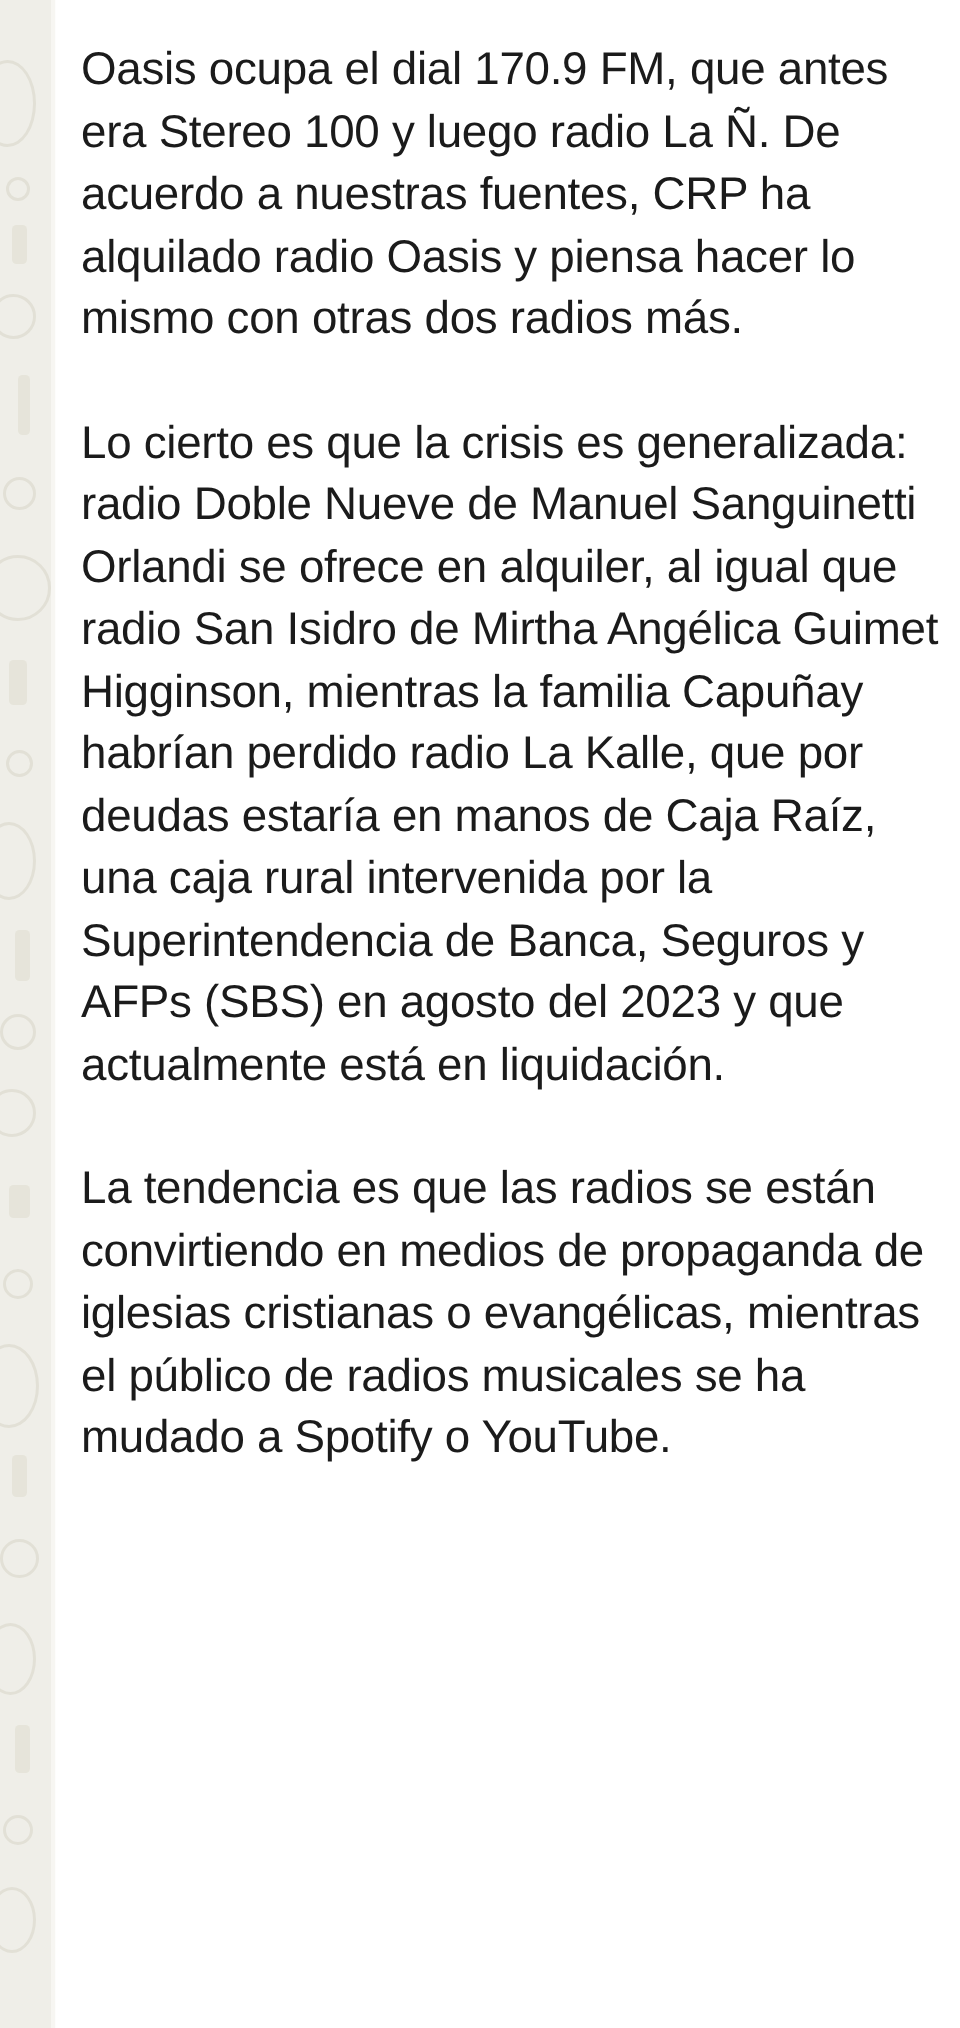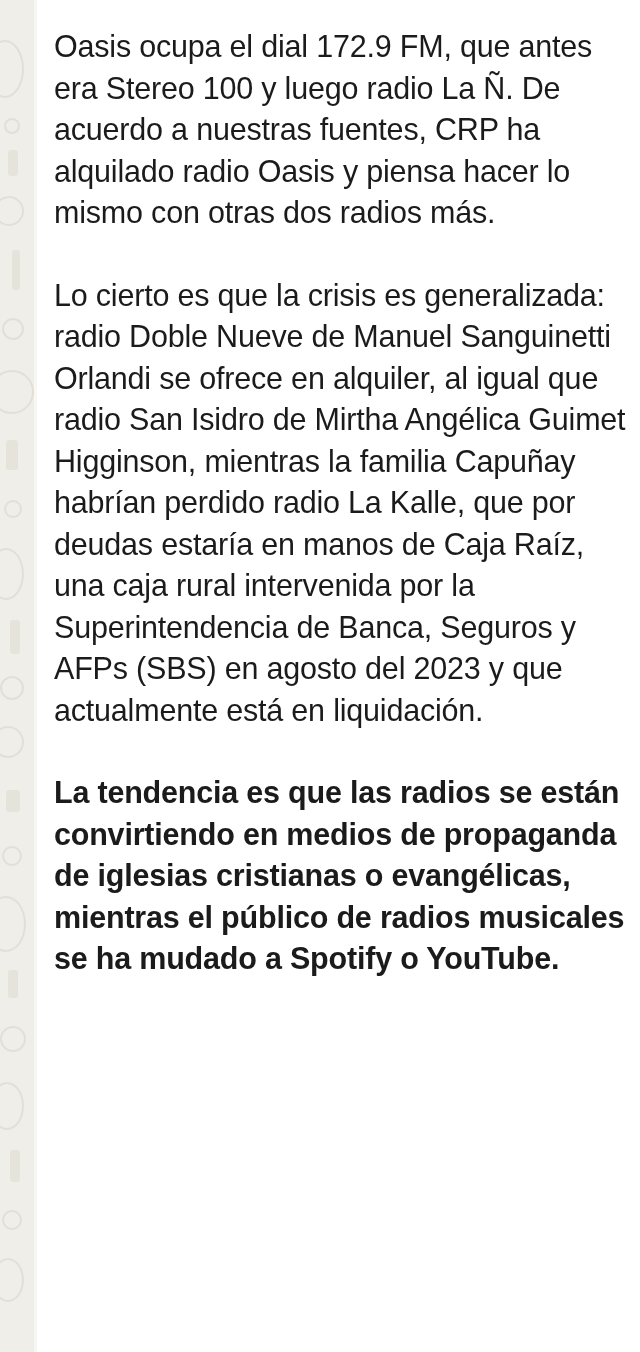--- a/index.html
+++ b/index.html
@@ -62,21 +62,20 @@
   .para {
     color: #1b1b1b;
     font-size: 30.5px;
     line-height: 41.5px;
     letter-spacing: -0.2px;
     margin: 0 0 41px 0;
     word-spacing: 0px;
   }
   .para:last-child {
     margin-bottom: 0;
-    font-weight: bold;
   }
 </style>
 </head>
 <body>
 
 <div class="page">
 
   <div class="left-strip">
     <div class="blob" style="left:-14px; top:40px; width:34px; height:54px;"></div>
     <div class="blob" style="left:4px; top:118px; width:12px; height:12px;"></div>
@@ -97,18 +96,18 @@
     <div class="bar" style="left:8px; top:970px; width:10px; height:28px;"></div>
     <div class="blob" style="left:0px; top:1026px; width:22px; height:22px;"></div>
     <div class="blob" style="left:-10px; top:1082px; width:30px; height:44px;"></div>
     <div class="bar" style="left:10px; top:1150px; width:10px; height:32px;"></div>
     <div class="blob" style="left:2px; top:1210px; width:16px; height:16px;"></div>
     <div class="blob" style="left:-8px; top:1258px; width:28px; height:40px;"></div>
   </div>
   <div class="strip-edge"></div>
 
   <div class="content">
-    <p class="para">Oasis ocupa el dial 172.9 FM, que antes era Stereo 100 y luego radio La Ñ. De acuerdo a nuestras fuentes, CRP ha alquilado radio Oasis y piensa hacer lo mismo con otras dos radios más.</p>
+    <p class="para">Oasis ocupa el dial 170.9 FM, que antes era Stereo 100 y luego radio La Ñ. De acuerdo a nuestras fuentes, CRP ha alquilado radio Oasis y piensa hacer lo mismo con otras dos radios más.</p>
     <p class="para">Lo cierto es que la crisis es generalizada: radio Doble Nueve de Manuel Sanguinetti Orlandi se ofrece en alquiler, al igual que radio San Isidro de Mirtha Angélica Guimet Higginson, mientras la familia Capuñay habrían perdido radio La Kalle, que por deudas estaría en manos de Caja Raíz, una caja rural intervenida por la Superintendencia de Banca, Seguros y AFPs (SBS) en agosto del 2023 y que actualmente está en liquidación.</p>
     <p class="para">La tendencia es que las radios se están convirtiendo en medios de propaganda de iglesias cristianas o evangélicas, mientras el público de radios musicales se ha mudado a Spotify o YouTube.</p>
   </div>
 
 </div>
 
 </body></html>

